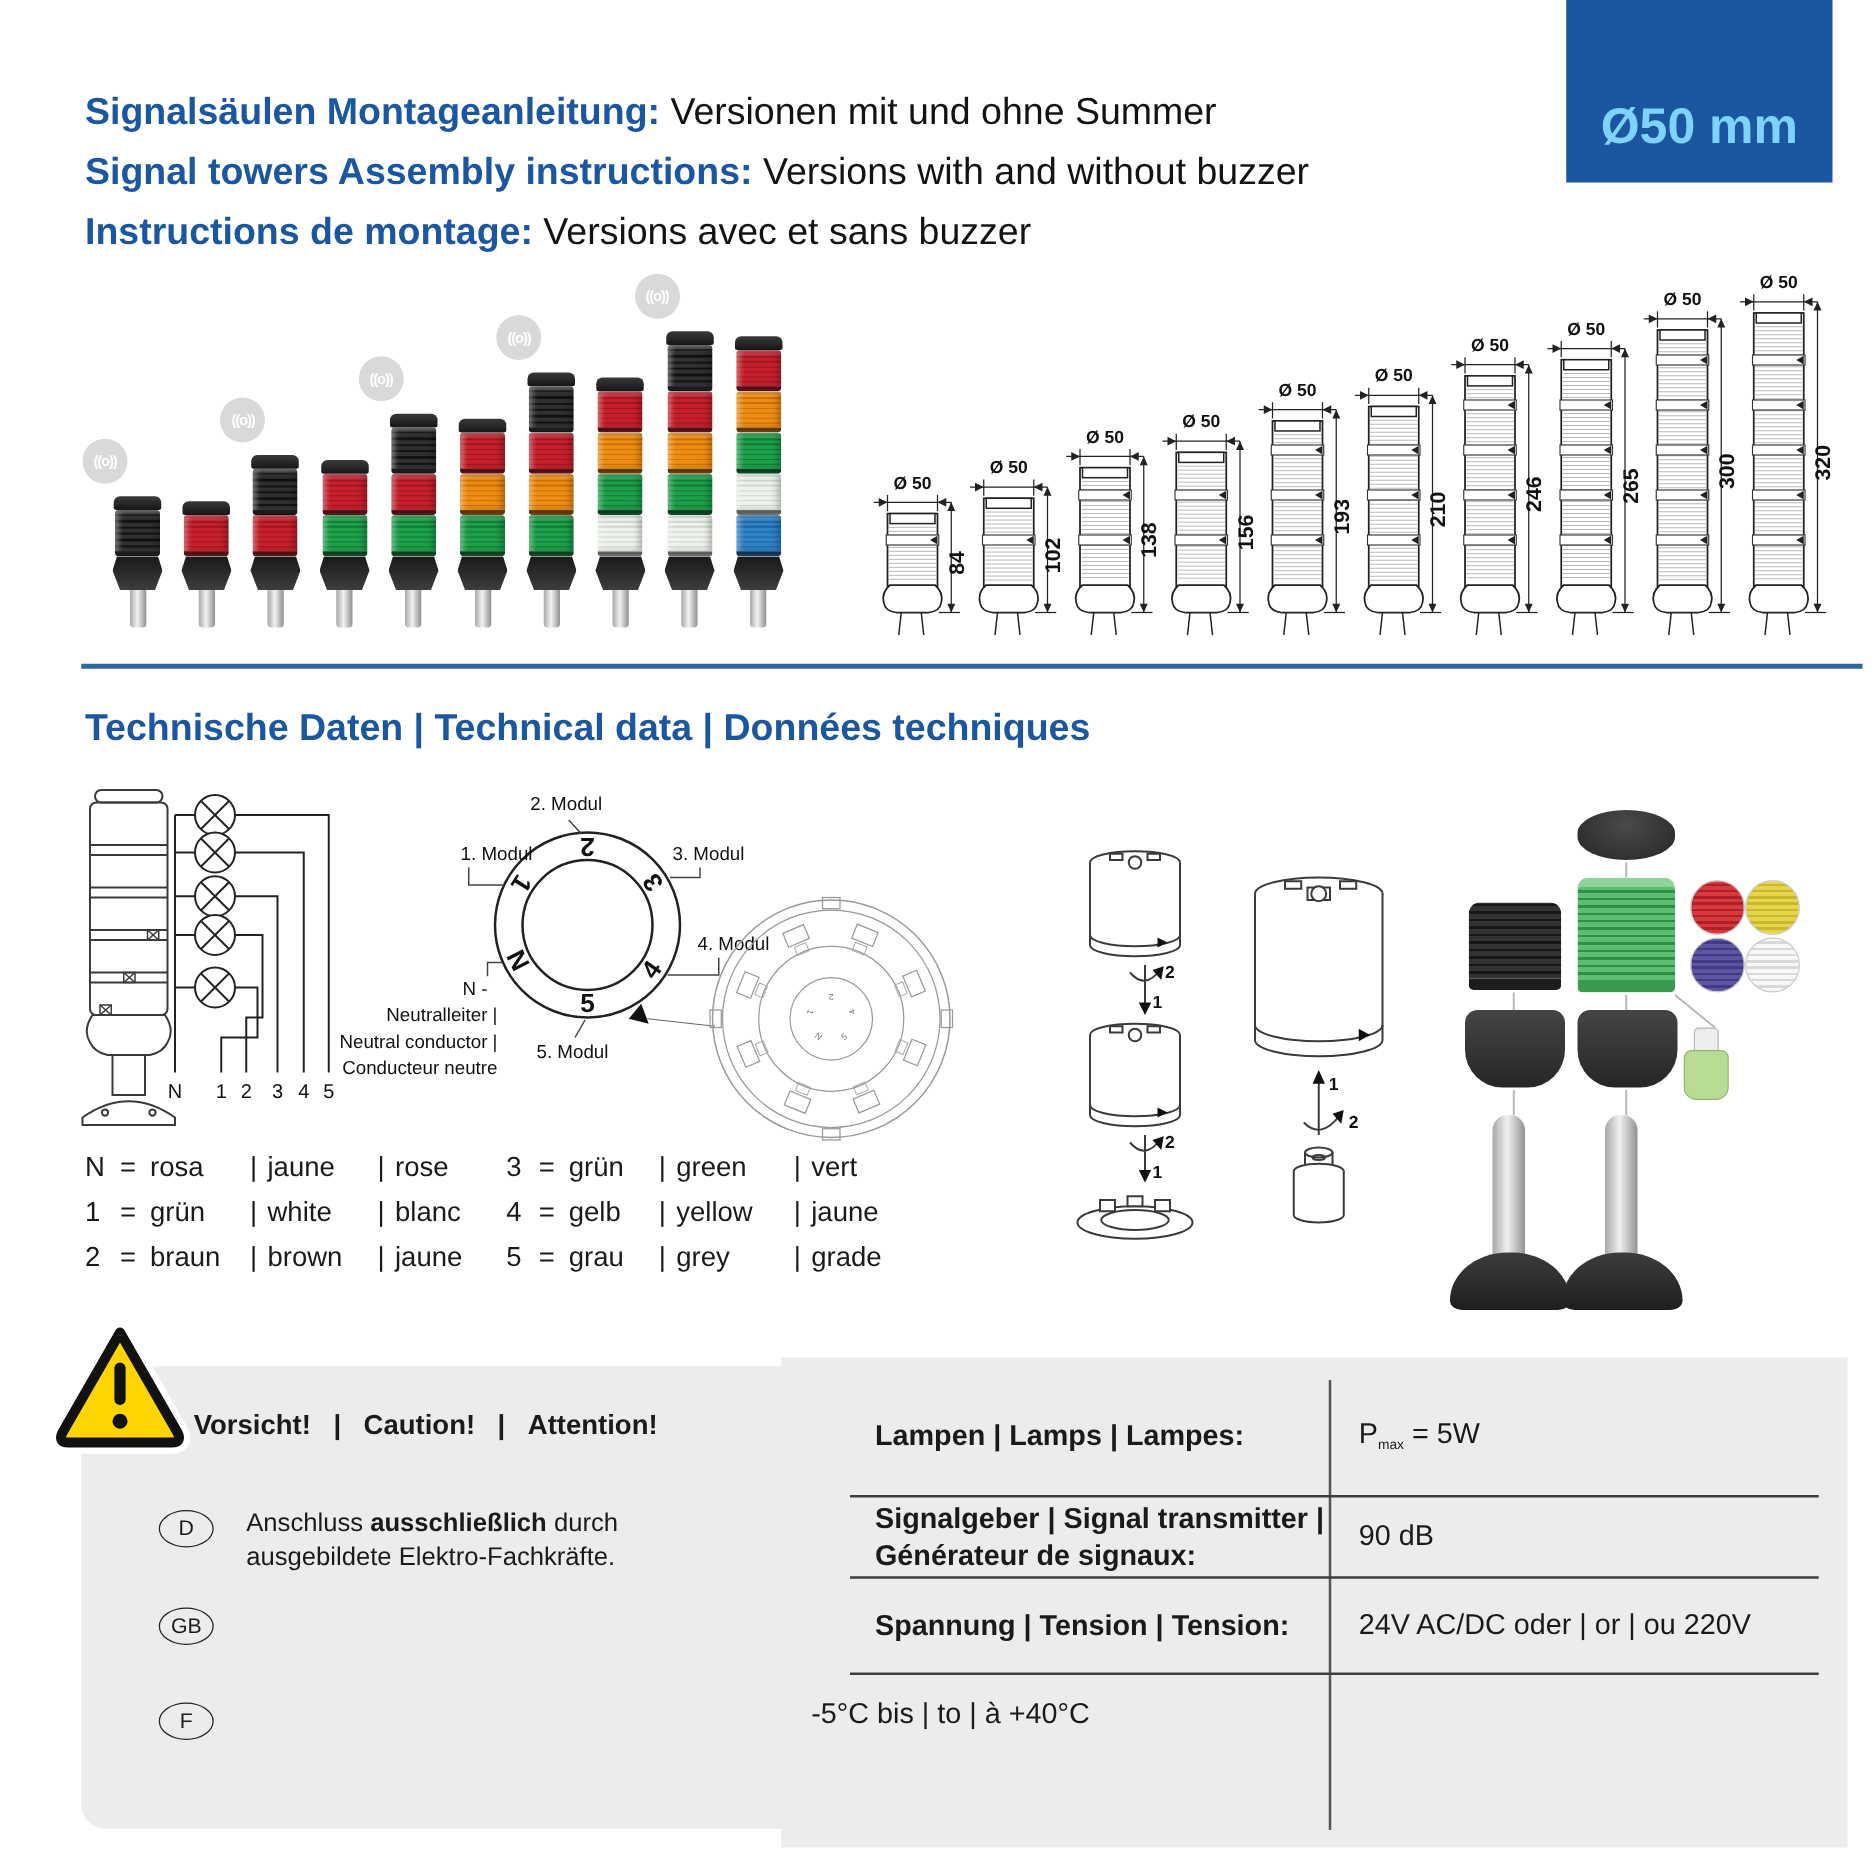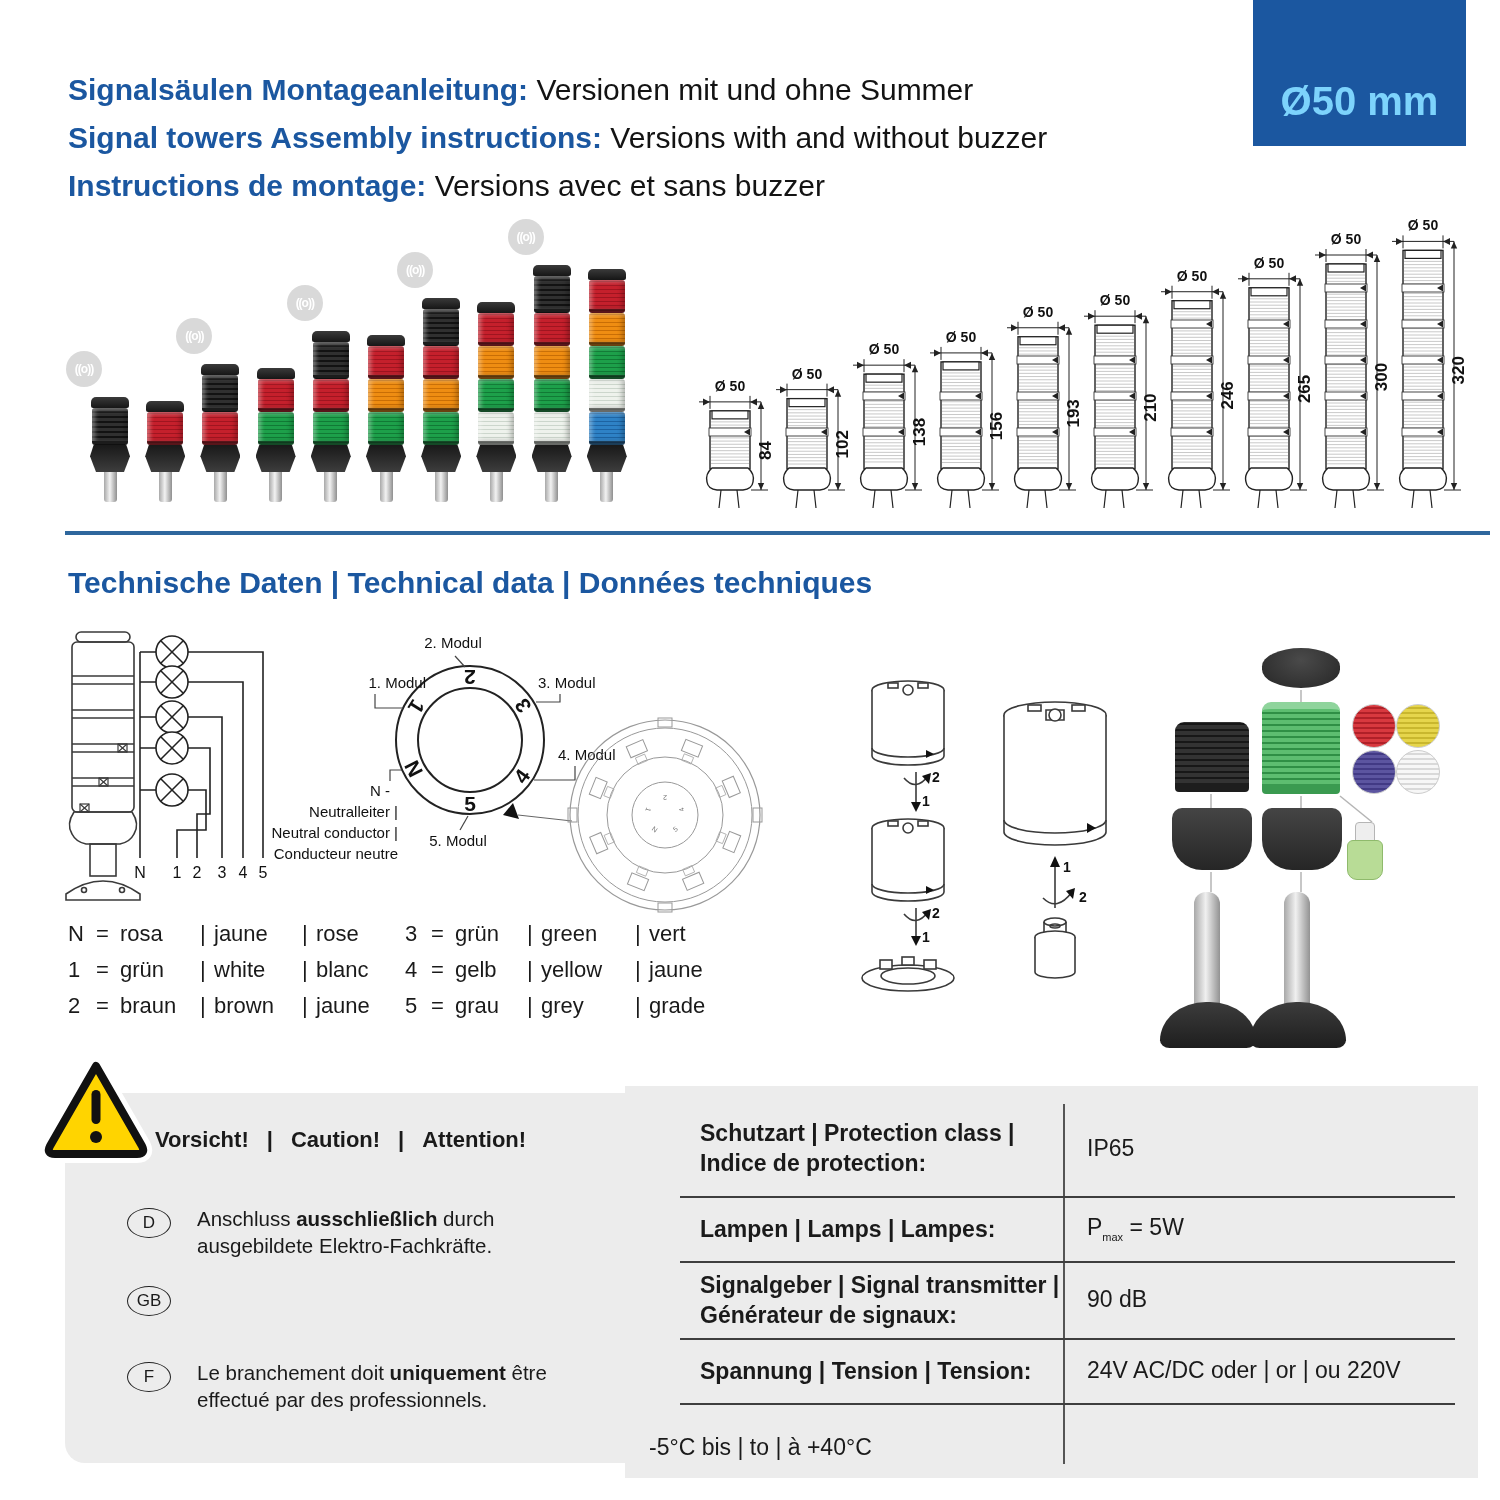--- a/index.html
+++ b/index.html
@@ -1124,39 +1124,31 @@
     </div>
     <div class="warn-item" style="top:112px;">
       <span class="code">D</span>
       <div class="warn-text"><span>Anschluss </span><b>ausschließlich</b><span> durch ausgebildete Elektro-Fachkräfte.</span></div>
     </div>
     <div class="warn-item" style="top:190px;">
       <span class="code">GB</span>
     </div>
     <div class="warn-item" style="top:266px;">
       <span class="code">F</span>
-      <div class="warn-text"><span>Le branchement doit </span><b>uniquement</b><span> être effectué par des professionnels.</span></div>
     </div>
   </div>
   <svg id="warn-tri" width="116" height="108" viewBox="0 0 116 108">
     <path d="M58,10 L104,90 Q108,98 99,98 L17,98 Q8,98 12,90 Z" fill="none" stroke="#fff" stroke-width="18" stroke-linejoin="round"></path>
     <path d="M58,10 L104,90 Q108,98 99,98 L17,98 Q8,98 12,90 Z" fill="#ffd400" stroke="#111" stroke-width="8" stroke-linejoin="round"></path>
     <rect x="53.5" y="34" width="9" height="34" rx="4.5" fill="#111"></rect>
     <circle cx="58" cy="81" r="6" fill="#111"></circle>
   </svg>
 
   <div id="spec">
     <div id="spec-vline"></div>
-    <div class="spec-row">
-      <div class="spec-label">
-          <div>Schutzart | Protection class |</div>
-          <div>Indice de protection:</div>
-        </div>
-      <div class="spec-value">IP65</div>
-    </div>
     <div class="spec-row">
       <div class="spec-label">
           <div>Lampen | Lamps | Lampes:</div>
         </div>
       <div class="spec-value"><span>P</span><sub>max</sub><span> = 5W</span></div>
     </div>
     <div class="spec-row">
       <div class="spec-label">
           <div>Signalgeber | Signal transmitter |</div>
           <div>Générateur de signaux:</div>

